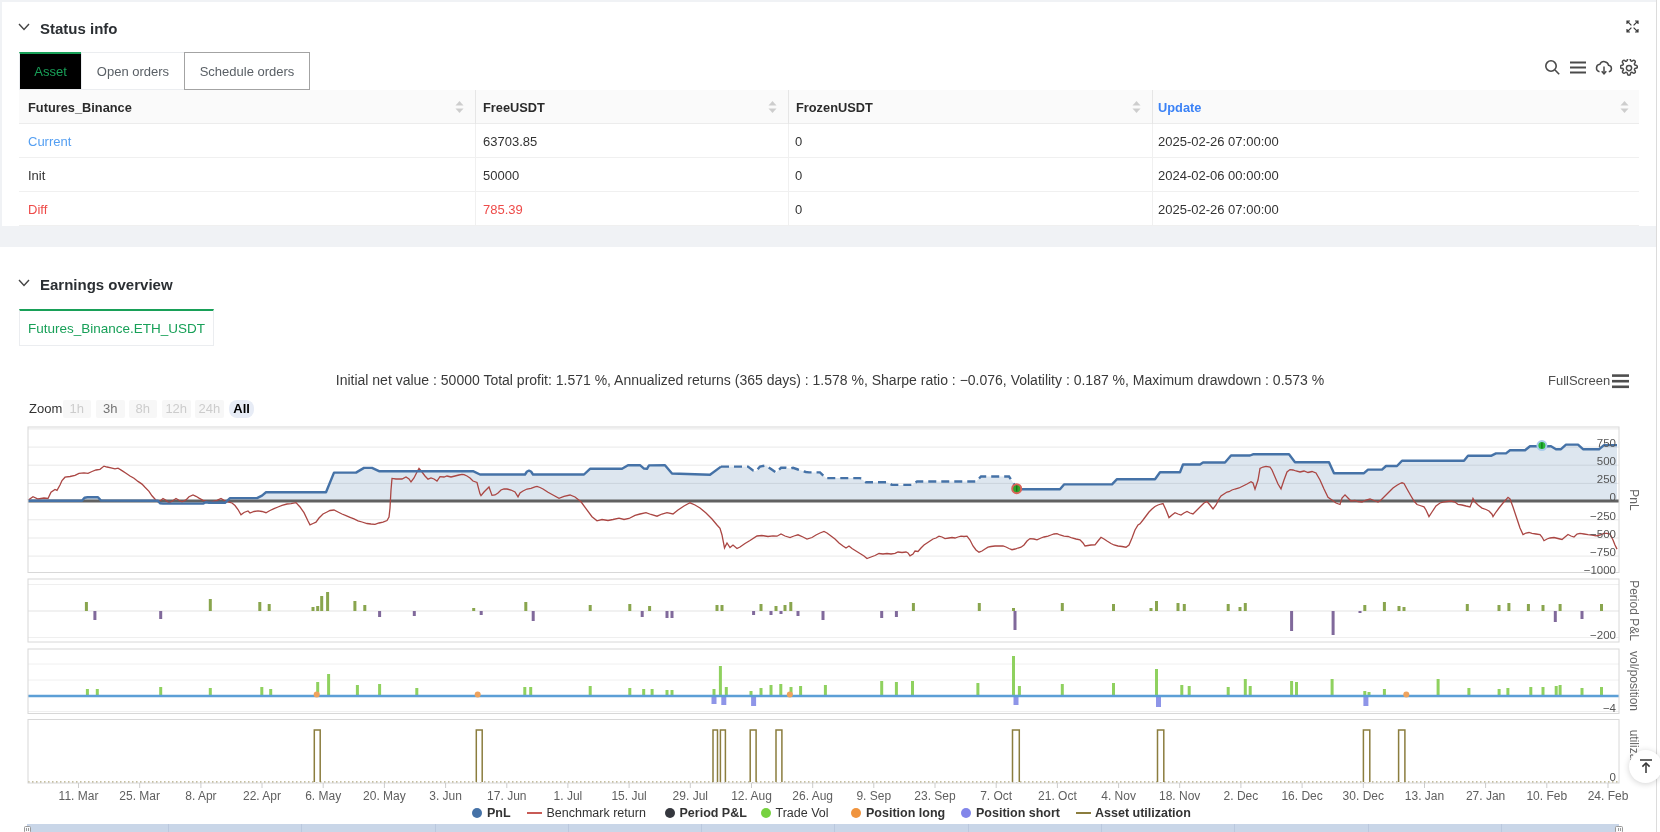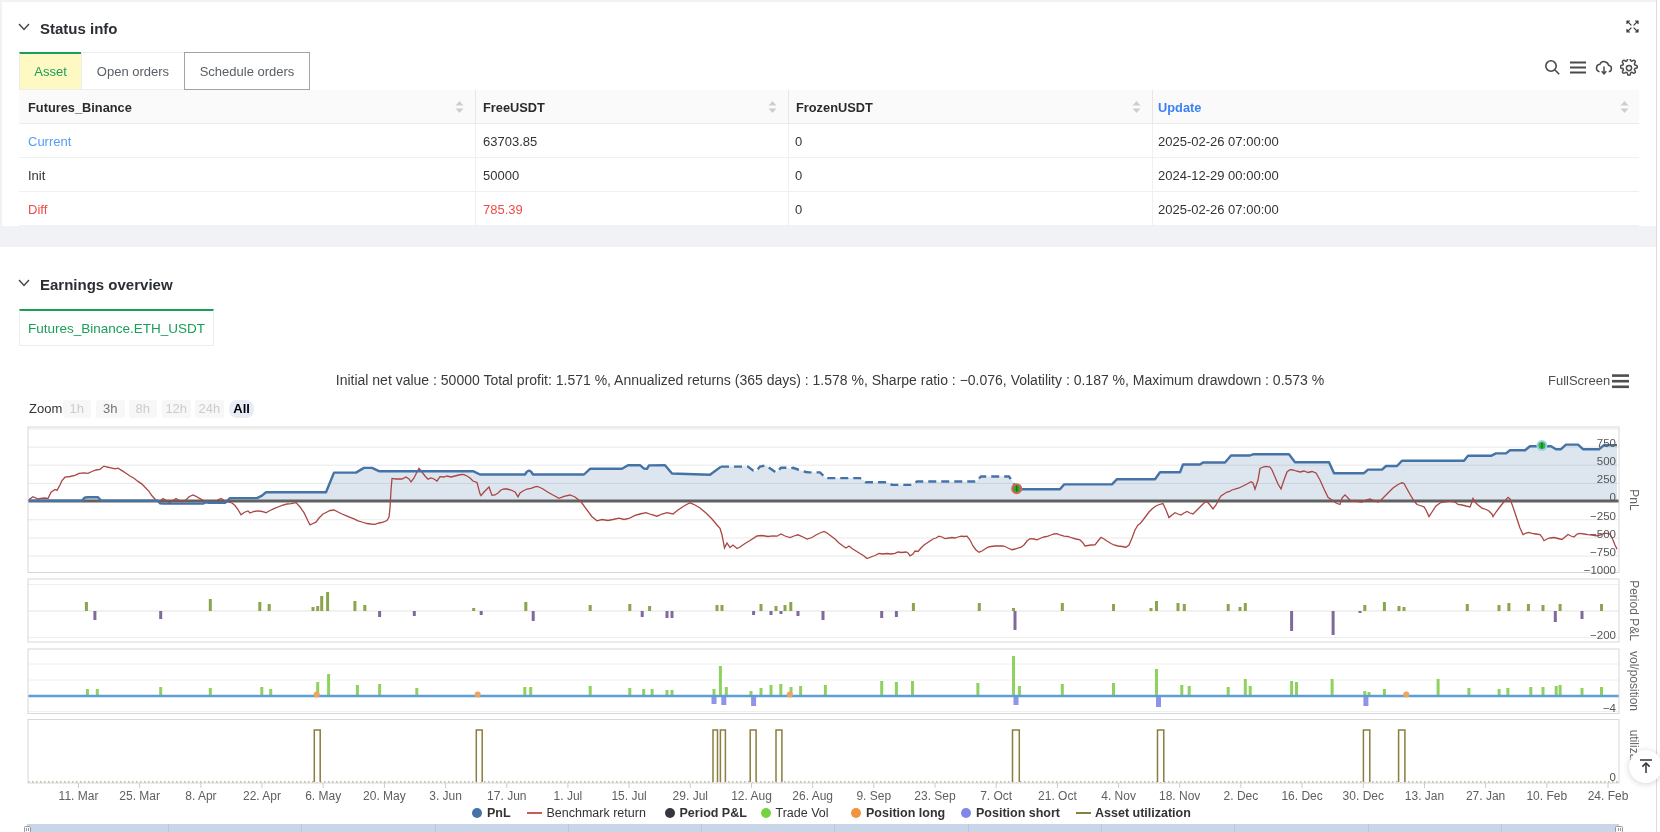--- a/index.html
+++ b/index.html
@@ -15,21 +15,21 @@
 <svg width="13" height="13" viewBox="0 0 13 13" style="position:absolute;left:1626px;top:20px">
     <g stroke="#3a3a3a" stroke-width="1.2" fill="none">
       <path d="M5.4 5.4 L1 1 M1 4 L1 1 L4 1"></path>
       <path d="M7.6 5.4 L12 1 M9 1 L12 1 L12 4"></path>
       <path d="M5.4 7.6 L1 12 M1 9 L1 12 L4 12"></path>
       <path d="M7.6 7.6 L12 12 M12 9 L12 12 L9 12"></path>
     </g>
   </svg>
 
 <div style="position:absolute;left:19px;top:52px;height:38px;display:flex;font-size:13px">
- <div style="width:62px;border:1px solid #ebedf0;border-top:2px solid #18A058;border-right:none;display:flex;align-items:center;justify-content:center;color:#18A058;background:#fef9c3">Asset</div>
+ <div style="width:62px;border:1px solid #ebedf0;border-top:2px solid #18A058;border-right:none;display:flex;align-items:center;justify-content:center;color:#18A058;background:#000000">Asset</div>
  <div style="width:103px;border:1px solid #ebedf0;border-right:none;display:flex;align-items:center;justify-content:center;color:#5a6066;background:#fff">Open orders</div>
  <div style="width:126px;border:1px solid #a3a3a3;display:flex;align-items:center;justify-content:center;color:#5a6066;background:#fff">Schedule orders</div>
 </div>
 <svg width="17" height="17" viewBox="0 0 17 17" style="position:absolute;left:1544px;top:59px">
     <circle cx="7" cy="7" r="5.2" fill="none" stroke="#4a4a4a" stroke-width="1.6"></circle>
     <line x1="11" y1="11" x2="15.2" y2="15.2" stroke="#4a4a4a" stroke-width="1.6"></line>
   </svg>
 <svg width="16" height="17" viewBox="0 0 16 17" style="position:absolute;left:1570px;top:59px">
     <g stroke="#4a4a4a" stroke-width="2">
       <line x1="0" y1="3.5" x2="16" y2="3.5"></line>
@@ -74,21 +74,21 @@
   </svg>
 <div style="position:absolute;left:19px;top:124px;width:1620px;height:34px;border-bottom:1px solid #f0f0f0"></div>
 <div style="position:absolute;left:28px;top:134px;width:400px;color:#549FF2;font-size:13px">Current</div>
 <div style="position:absolute;left:483px;top:134px;width:200px;color:#333;font-size:13px">63703.85</div>
 <div style="position:absolute;left:795px;top:134px;width:200px;color:#333;font-size:13px">0</div>
 <div style="position:absolute;left:1158px;top:134px;width:300px;color:#333;font-size:13px">2025-02-26 07:00:00</div>
 <div style="position:absolute;left:19px;top:158px;width:1620px;height:34px;border-bottom:1px solid #f0f0f0"></div>
 <div style="position:absolute;left:28px;top:168px;width:400px;color:#333;font-size:13px">Init</div>
 <div style="position:absolute;left:483px;top:168px;width:200px;color:#333;font-size:13px">50000</div>
 <div style="position:absolute;left:795px;top:168px;width:200px;color:#333;font-size:13px">0</div>
-<div style="position:absolute;left:1158px;top:168px;width:300px;color:#333;font-size:13px">2024-12-29 00:00:00</div>
+<div style="position:absolute;left:1158px;top:168px;width:300px;color:#333;font-size:13px">2024-02-06 00:00:00</div>
 <div style="position:absolute;left:19px;top:192px;width:1620px;height:34px;border-bottom:1px solid #f0f0f0"></div>
 <div style="position:absolute;left:28px;top:202px;width:400px;color:#EE4B49;font-size:13px">Diff</div>
 <div style="position:absolute;left:483px;top:202px;width:200px;color:#EE4B49;font-size:13px">785.39</div>
 <div style="position:absolute;left:795px;top:202px;width:200px;color:#333;font-size:13px">0</div>
 <div style="position:absolute;left:1158px;top:202px;width:300px;color:#333;font-size:13px">2025-02-26 07:00:00</div>
 <div style="position:absolute;left:0;top:226px;width:1656px;height:21px;background:#f0f2f5"></div>
 <svg width="12" height="8" viewBox="0 0 12 8" style="position:absolute;left:18px;top:279px">
     <path d="M1 1 L6 6.4 L11 1" fill="none" stroke="#444" stroke-width="1.4"></path>
   </svg>
 <div style="position:absolute;left:40px;top:276px;font-size:15px;font-weight:bold;color:#2b2f33">Earnings overview</div>

